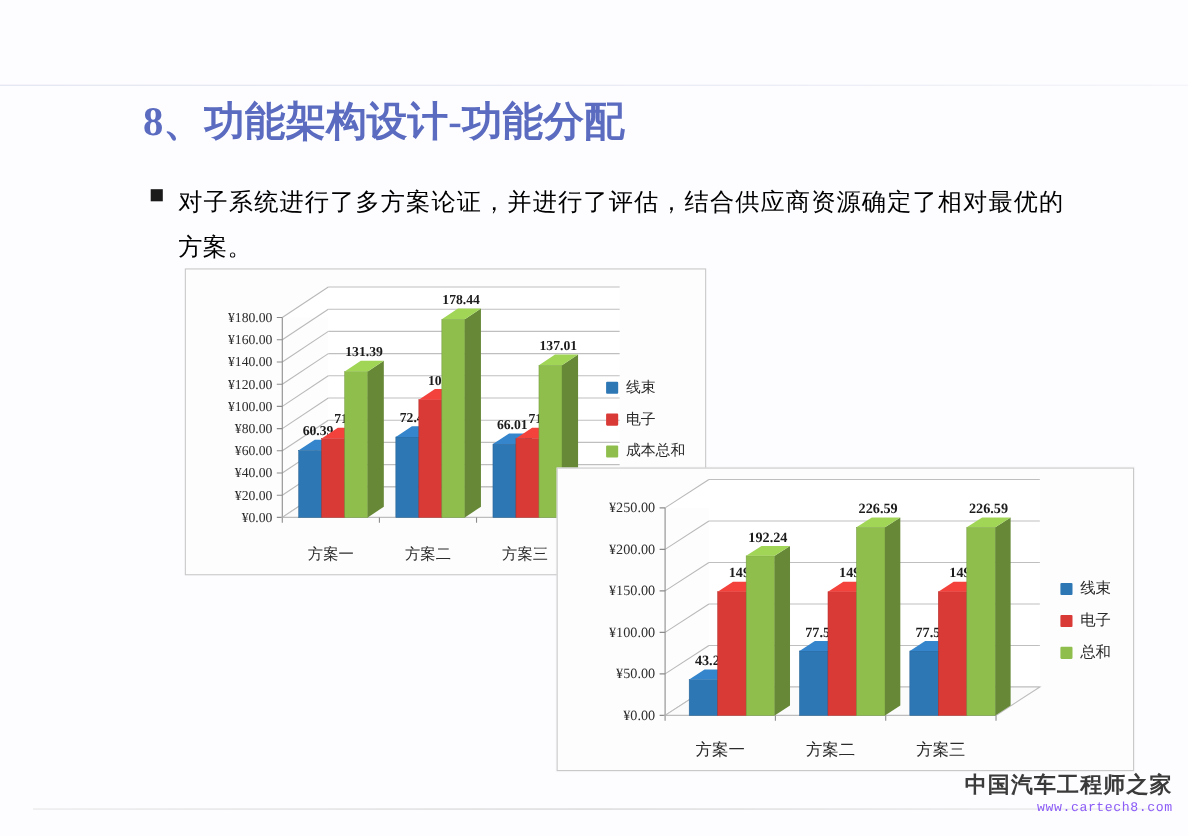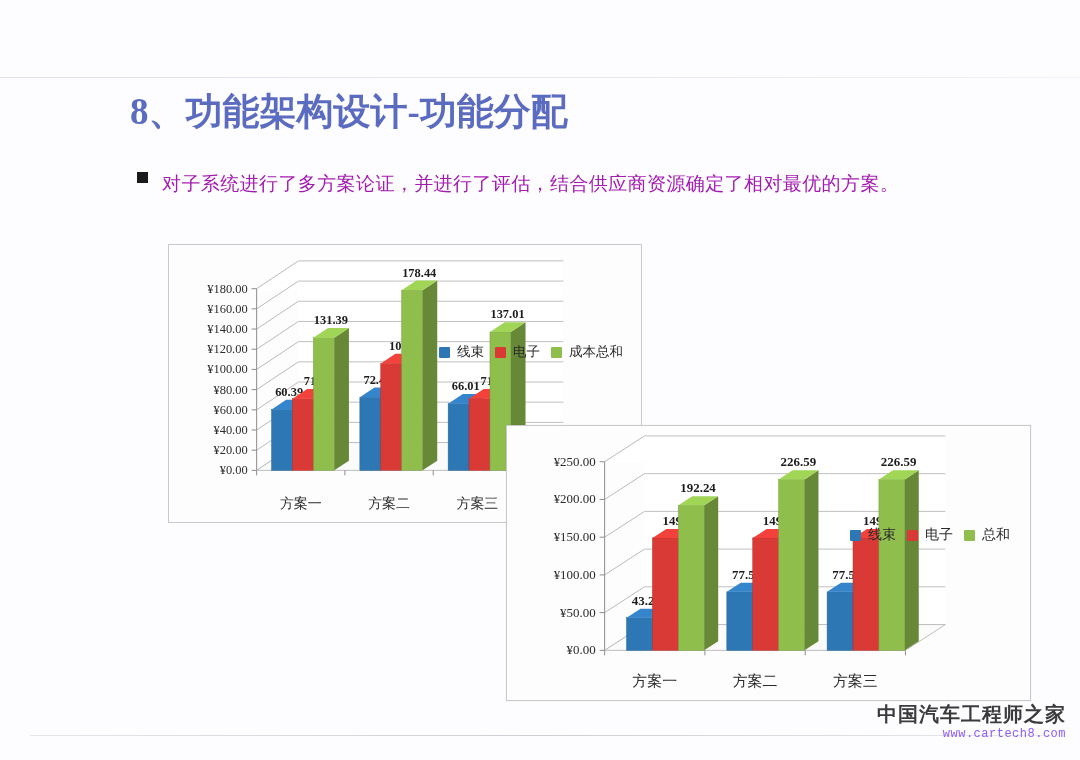--- a/index.html
+++ b/index.html
@@ -31,21 +31,21 @@
   
   .bullet-row{
     position:absolute;left:137px;top:163px;width:830px;
     display:flex;align-items:flex-start;
   }
   .bullet-mark{
     width:11px;height:11px;background:#1a1a1a;
     margin-top:9px;margin-right:14px;flex:0 0 auto;
   }
   .bullet-text{
-    font-size:19px;line-height:41px;color:#a21caf;
+    font-size:22px;line-height:41px;color:#000000;
     letter-spacing:0.4px;
     text-align:justify;
   }
 
   
   .chart-frame{
     position:absolute;
     background:#fdfdfd;
     border:1px solid #c9c9c9;
     box-sizing:border-box;
@@ -53,21 +53,21 @@
   .chart-frame.c1{left:168px;top:244px;width:474px;height:279px;}
   .chart-frame.c2{left:506px;top:425px;width:525px;height:276px;
     box-shadow:0 0 0 1px rgba(0,0,0,0.02);}
 
   .plot-wrap{position:absolute;inset:0;}
   svg.chart{position:absolute;left:0;top:0;width:100%;height:100%;display:block;}
 
   
   .legend{
     position:absolute;
-    display:flex;flex-direction:row;gap:11px;
+    display:flex;flex-direction:column;gap:11px;
   }
   .c1 .legend{right:18px;top:98px;}
   .c2 .legend{right:20px;top:100px;}
   .legend-item{display:flex;align-items:center;gap:7px;}
   .legend-swatch{width:11px;height:11px;flex:0 0 auto;border-radius:1px;}
   .legend-label{
     font-size:13.5px;color:#2b2b2b;white-space:nowrap;
     font-family:"Liberation Serif","DejaVu Serif",serif;
   }
   .c2 .legend-label{font-size:14px;}

